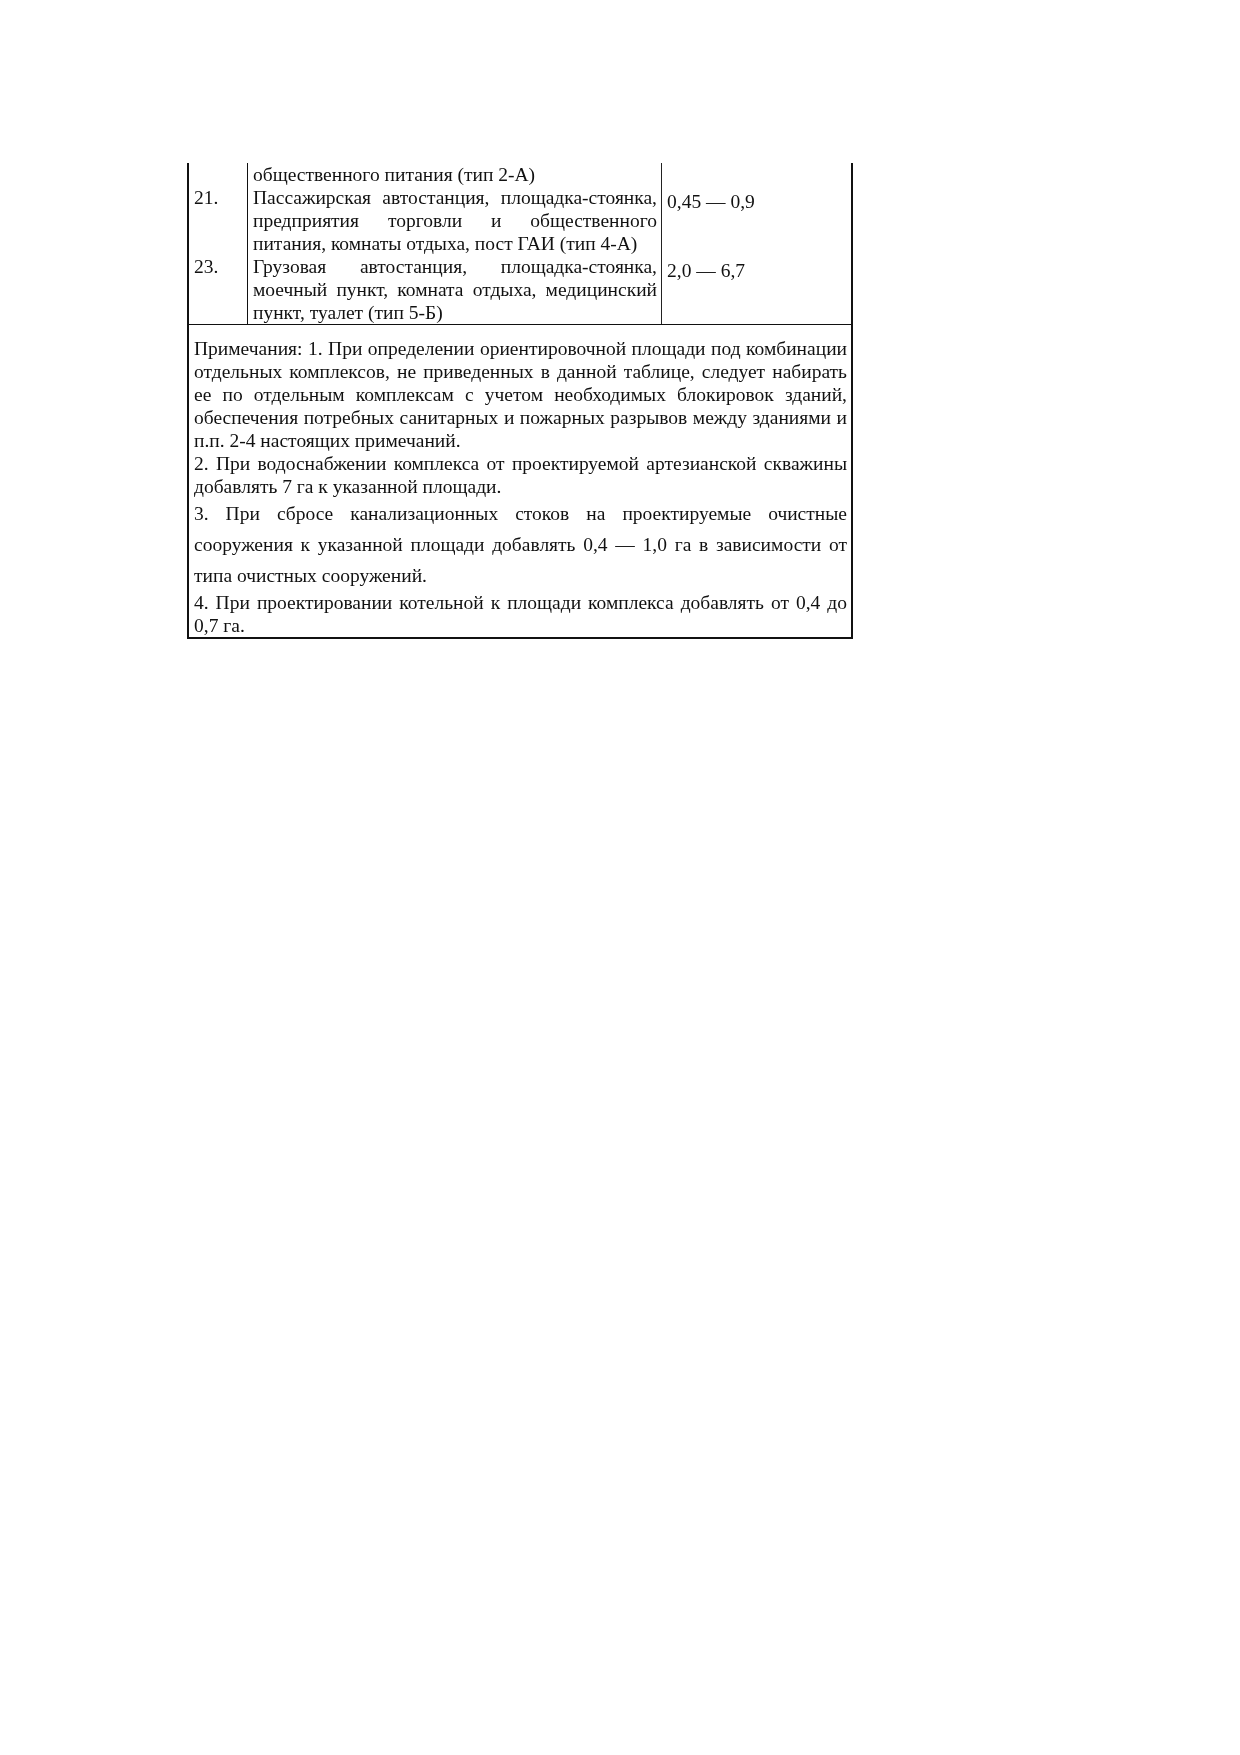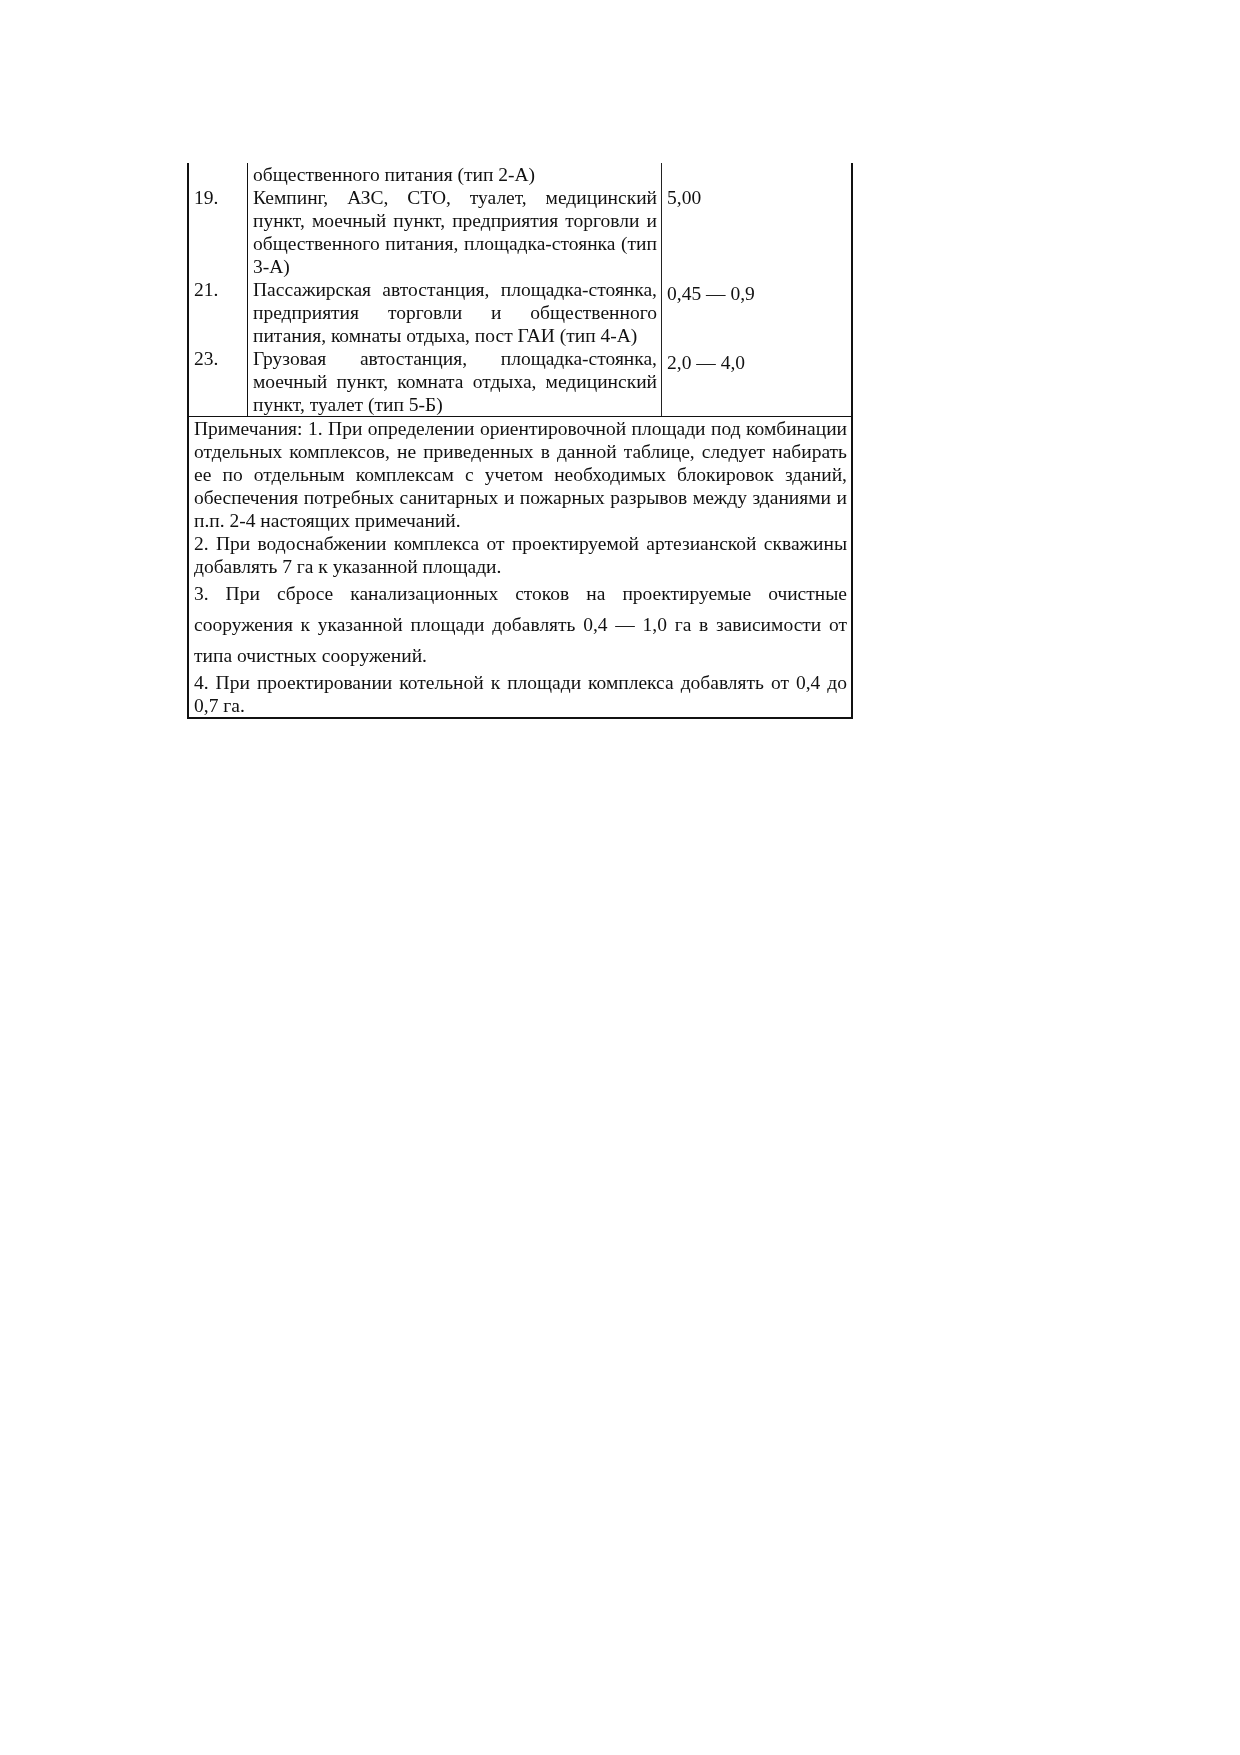--- a/index.html
+++ b/index.html
@@ -57,21 +57,21 @@
     tr.last td {
       border-bottom: 1.5px solid #111;
     }
     td.val.shifted {
       padding-top: 4px;
     }
     tr.notes td {
       border-left: 2px solid #111;
       border-right: 2px solid #111;
       border-bottom: 2px solid #111;
-      padding: 0 4px 0 5px;
+      padding: 12px 4px 0 5px;
       text-align: justify;
       text-align-last: left;
     }
     .note-par {
       display: block;
       text-align: justify;
       text-align-last: left;
     }
     .note-par.tall {
       line-height: 31px;
@@ -83,33 +83,28 @@
 <div class="page">
   <div class="table-wrap">
     <table class="data">
       <tbody>
         <tr>
           <td class="num"></td>
           <td class="desc">общественного питания (тип 2-А)</td>
           <td class="val"></td>
         </tr>
         <tr>
-          <td class="num">19.</td>
-          <td class="desc">Кемпинг, АЗС, СТО, туалет, медицинский пункт, моечный пункт, предприятия торговли и общественного питания, площадка-стоянка (тип 3-А)</td>
-          <td class="val">5,00</td>
-        </tr>
-        <tr>
           <td class="num">21.</td>
           <td class="desc">Пассажирская автостанция, площадка-стоянка, предприятия торговли и общественного питания, комнаты отдыха, пост ГАИ (тип 4-А)</td>
           <td class="val shifted">0,45 — 0,9</td>
         </tr>
         <tr class="last">
           <td class="num">23.</td>
           <td class="desc">Грузовая автостанция, площадка-стоянка, моечный пункт, комната отдыха, медицинский пункт, туалет (тип 5-Б)</td>
-          <td class="val shifted">2,0 — 4,0</td>
+          <td class="val shifted">2,0 — 6,7</td>
         </tr>
         <tr class="notes">
           <td colspan="3">
             <span class="note-par">Примечания: 1. При определении ориентировочной площади под комбинации отдельных комплексов, не приведенных в данной таблице, следует набирать ее по отдельным комплексам с учетом необходимых блокировок зданий, обеспечения потребных санитарных и пожарных разрывов между зданиями и п.п. 2-4 настоящих примечаний.</span>
             <span class="note-par">2. При водоснабжении комплекса от проектируемой артезианской скважины добавлять 7 га к указанной площади.</span>
             <span class="note-par tall">3. При сбросе канализационных стоков на проектируемые очистные сооружения к указанной площади добавлять 0,4 — 1,0 га в зависимости от типа очистных сооружений.</span>
             <span class="note-par">4. При проектировании котельной к площади комплекса добавлять от 0,4 до 0,7 га.</span>
           </td>
         </tr>
       </tbody>

